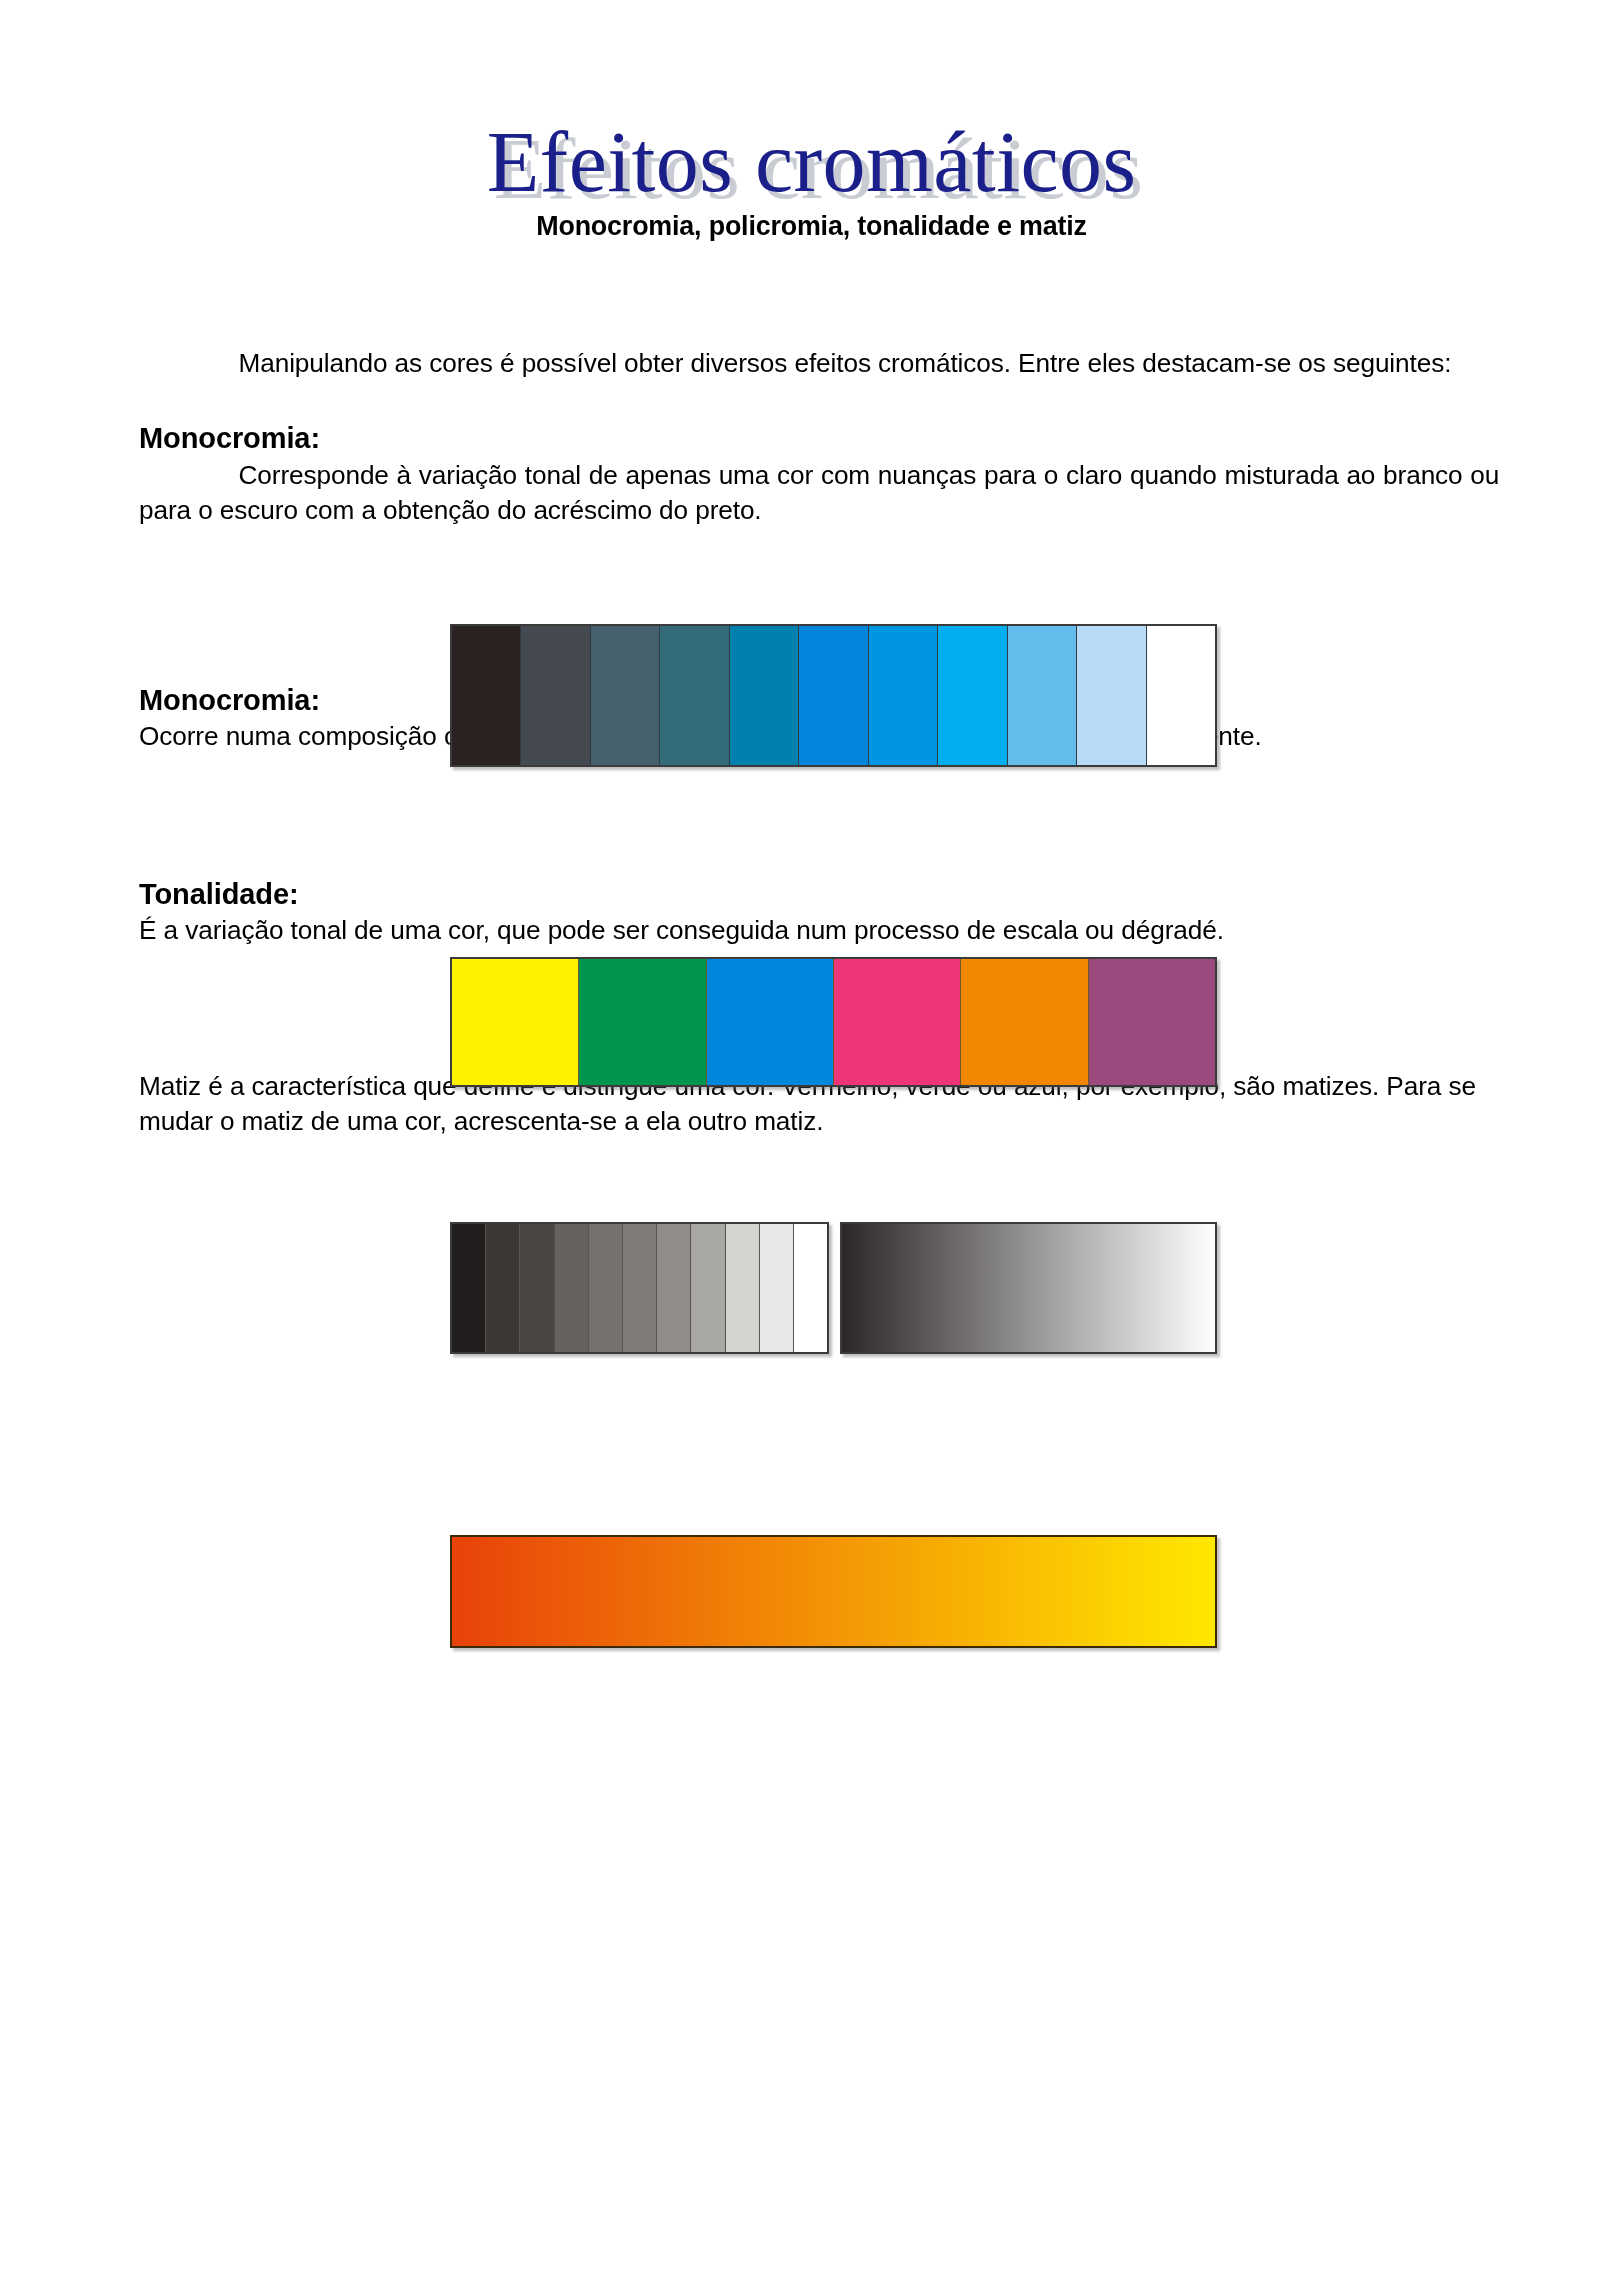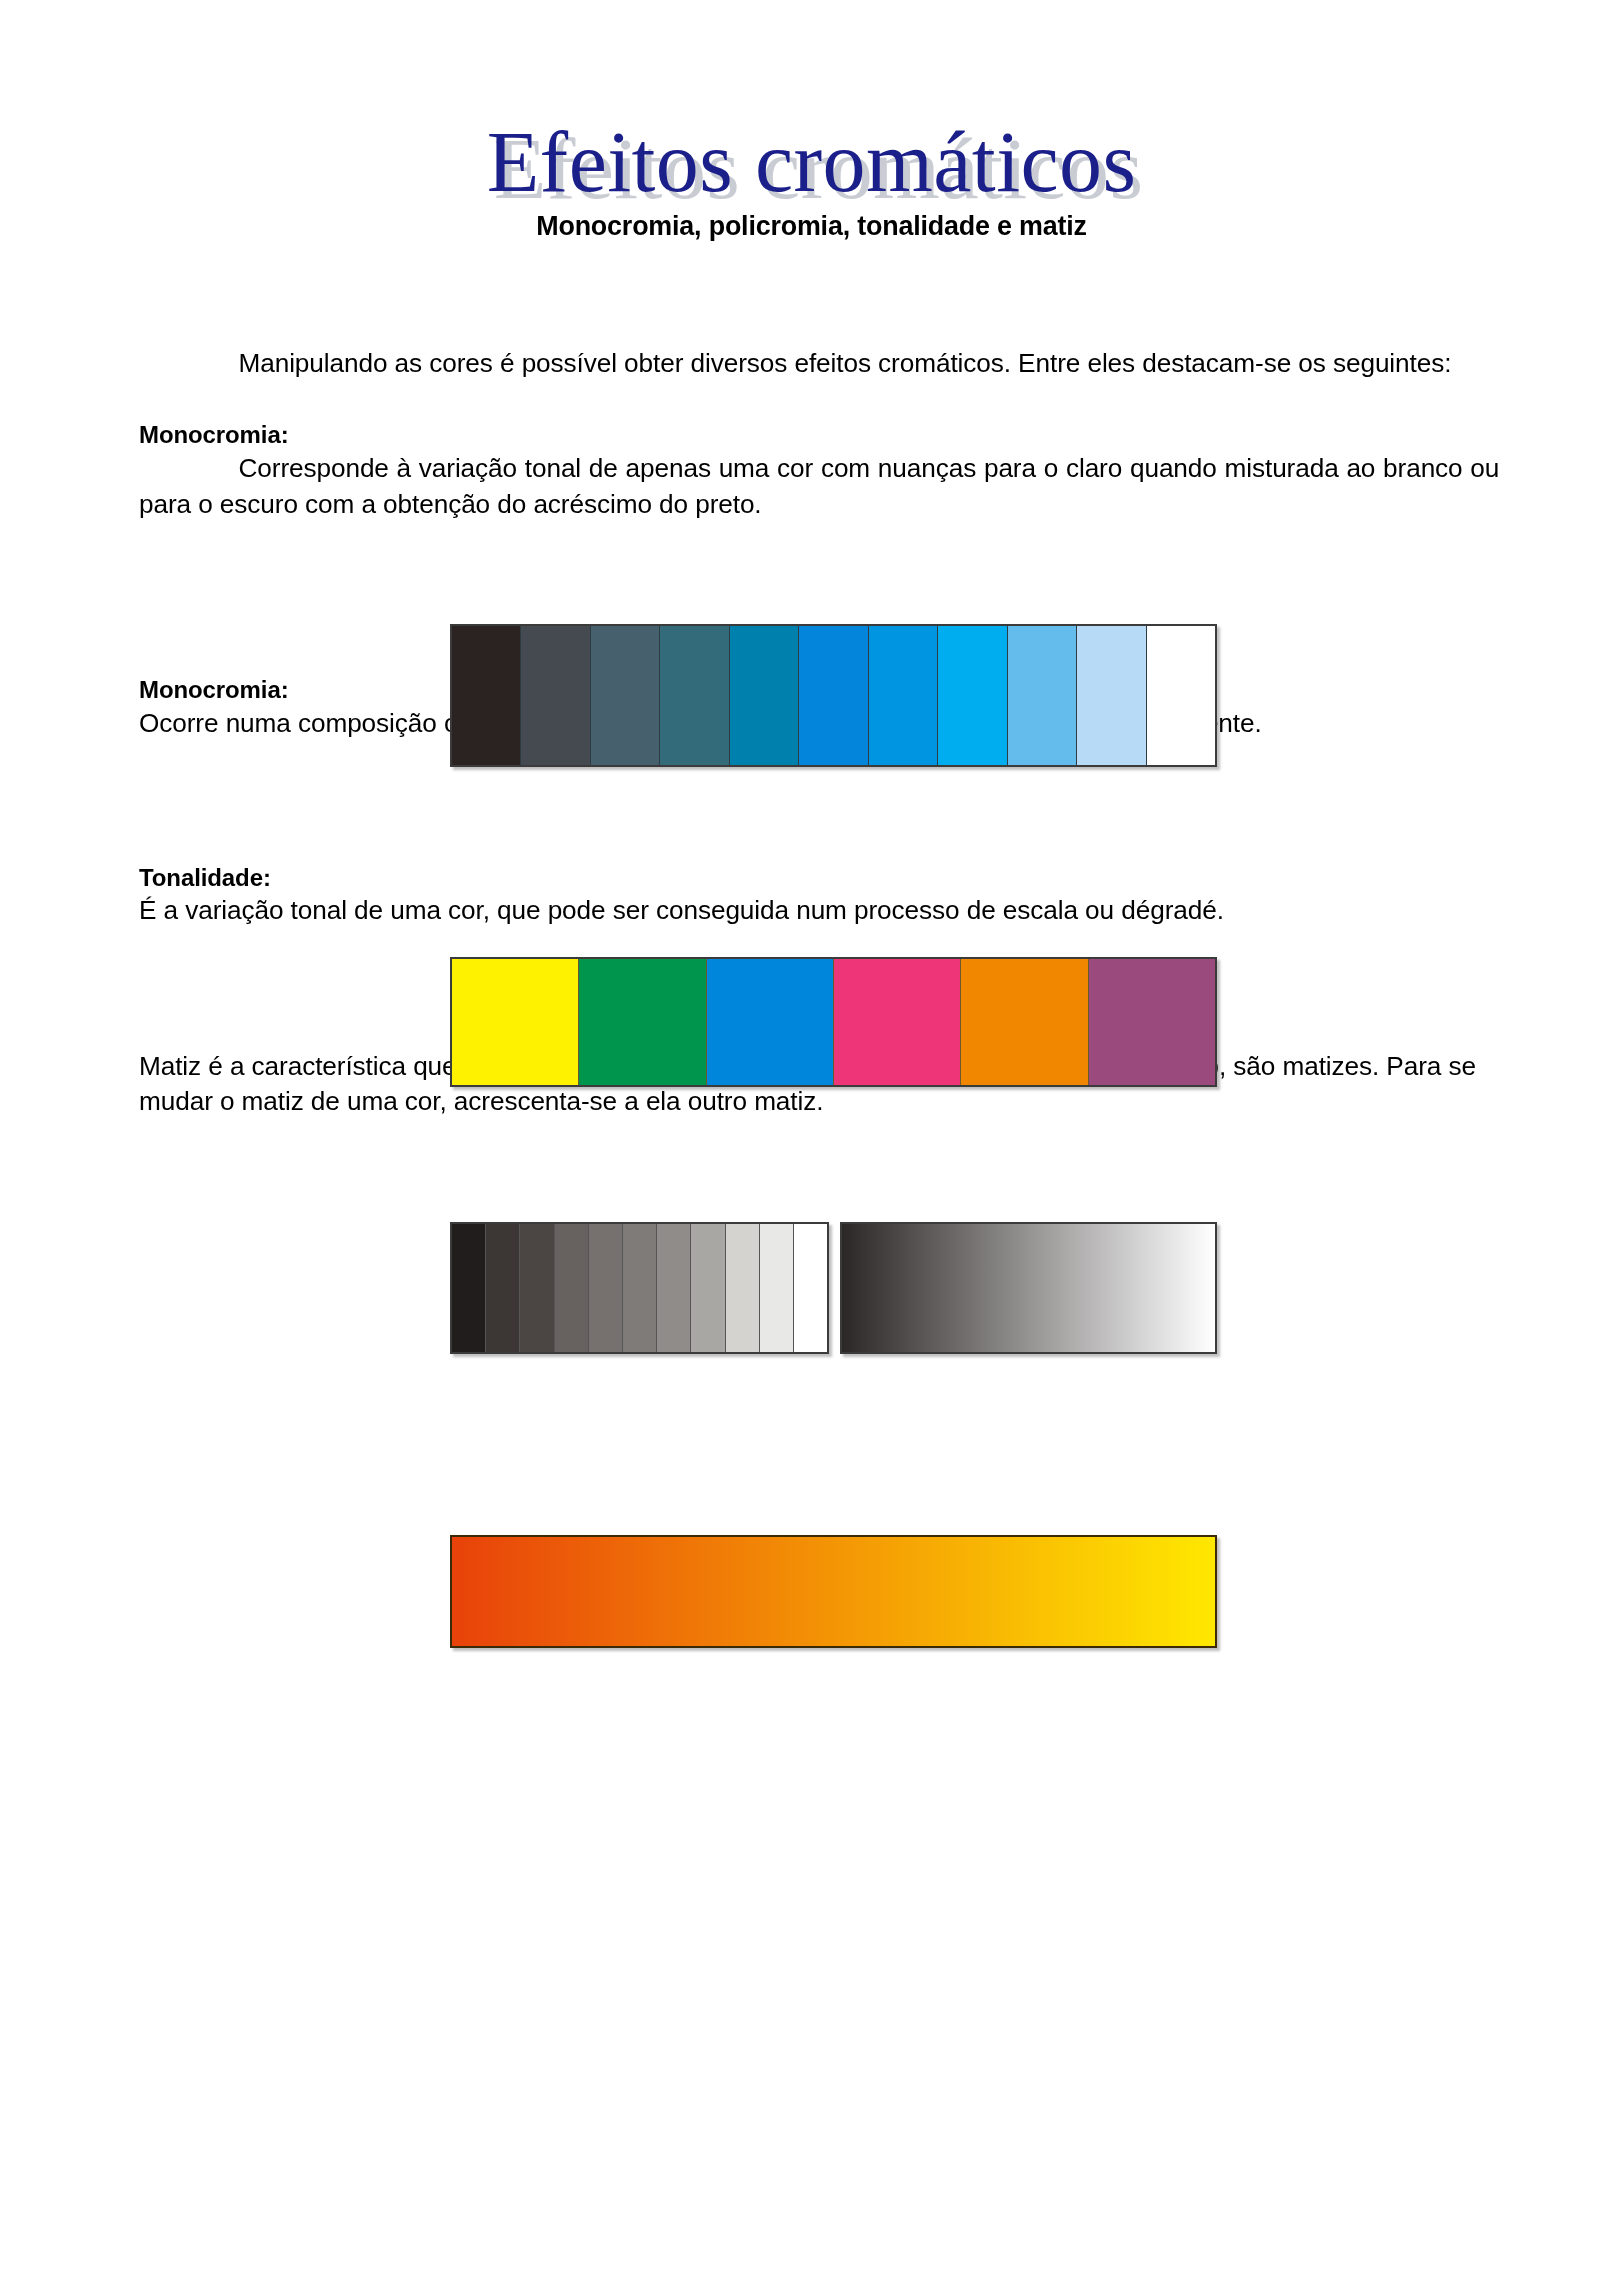--- a/index.html
+++ b/index.html
@@ -77,21 +77,21 @@
     transform-origin: left top;
   }
   p.para.indent {
     text-indent: 101px;
   }
   p.para.flow {
     text-align: left;
   }
   h2.sec {
     margin: 0;
-    font-size: 24px;
+    font-size: 29px;
     line-height: 1.33;
     font-weight: bold;
     letter-spacing: -0.1px;
   }
   .gap-a { height: 38px; }
   .gap-b { height: 6.3px; }
 
   
   .fig {
     position: absolute;

